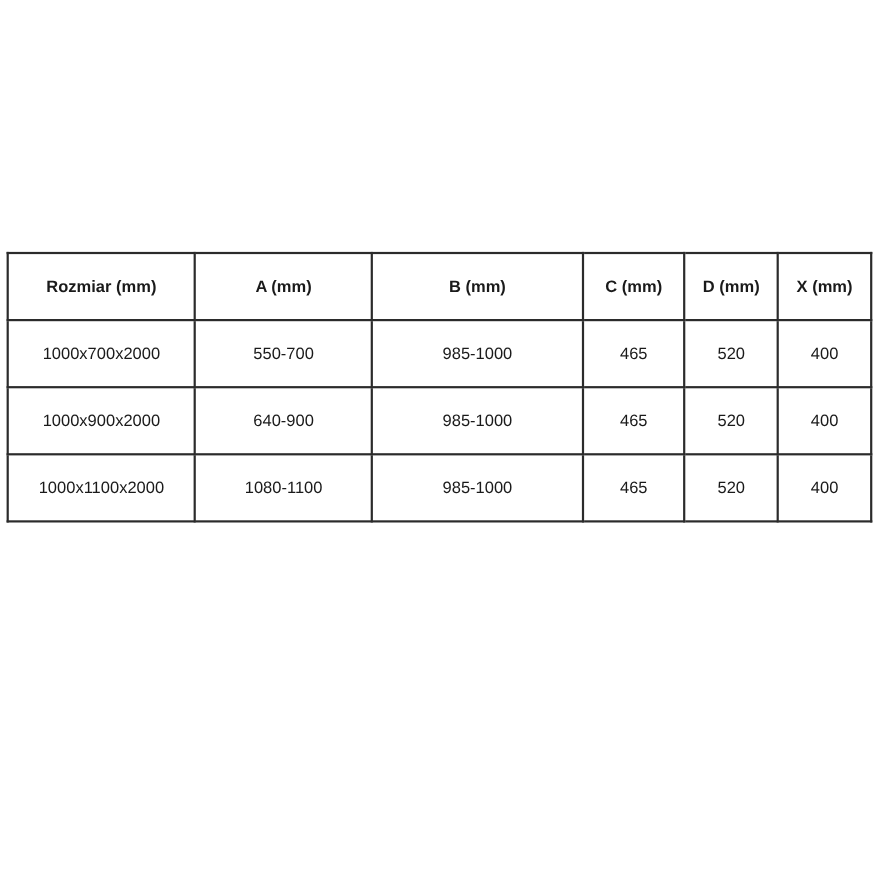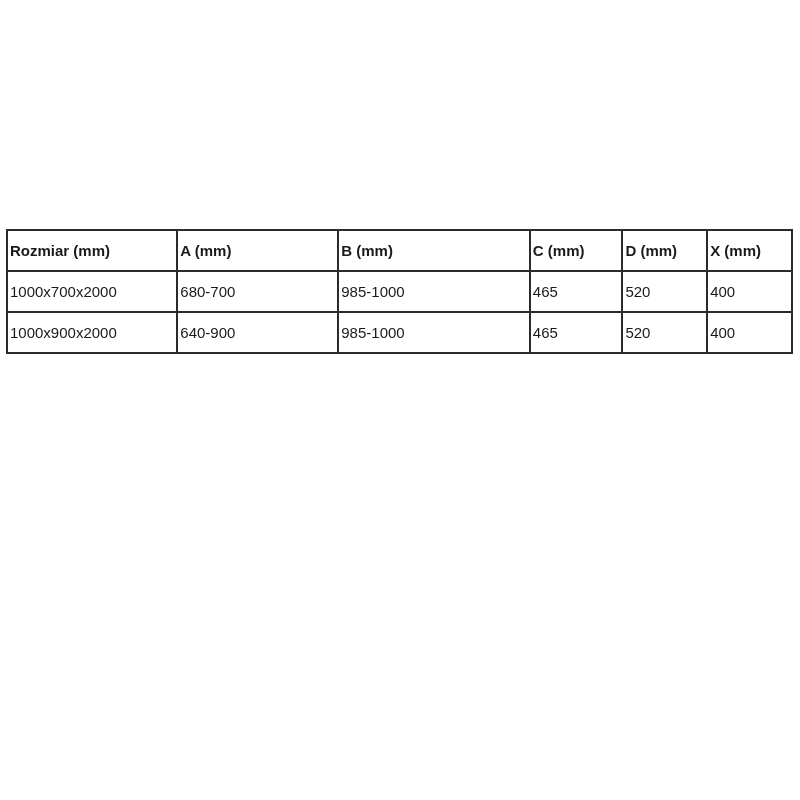--- a/index.html
+++ b/index.html
@@ -25,25 +25,25 @@
   }
   table.spec-table {
     width: 100%;
     border-collapse: collapse;
     table-layout: fixed;
     background: #ffffff;
   }
   table.spec-table th,
   table.spec-table td {
     border: 2px solid #2b2b2b;
-    text-align: left;
+    text-align: center;
     vertical-align: middle;
     font-size: 15px;
     color: #1a1a1a;
-    padding: 2px;
+    padding: 12px;
     height: 35px;
     overflow: hidden;
     white-space: nowrap;
   }
   table.spec-table th {
     font-weight: bold;
   }
   col.c-rozmiar { width: 21.7%; }
   col.c-a       { width: 20.5%; }
   col.c-b       { width: 24.4%; }
@@ -71,30 +71,38 @@
             <th>A (mm)</th>
             <th>B (mm)</th>
             <th>C (mm)</th>
             <th>D (mm)</th>
             <th>X (mm)</th>
           </tr>
       </thead>
       <tbody>
           <tr>
             <td>1000x700x2000</td>
-            <td>680-700</td>
+            <td>550-700</td>
             <td>985-1000</td>
             <td>465</td>
             <td>520</td>
             <td>400</td>
           </tr>
           <tr>
             <td>1000x900x2000</td>
             <td>640-900</td>
             <td>985-1000</td>
             <td>465</td>
             <td>520</td>
             <td>400</td>
           </tr>
+          <tr>
+            <td>1000x1100x2000</td>
+            <td>1080-1100</td>
+            <td>985-1000</td>
+            <td>465</td>
+            <td>520</td>
+            <td>400</td>
+          </tr>
         </tbody>
     </table>
   </div>
 </div>
 
 </body></html>

